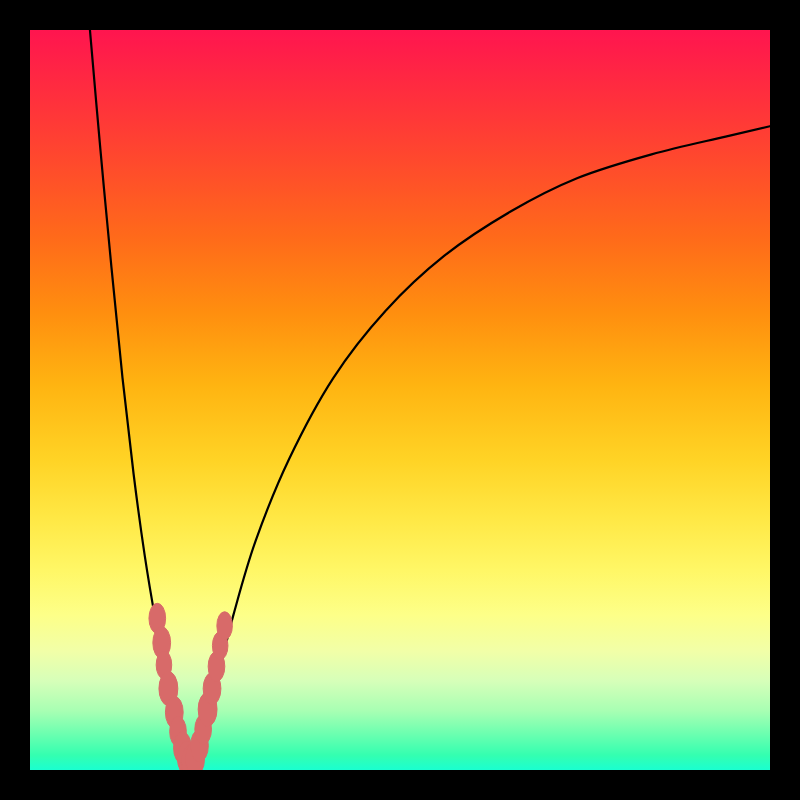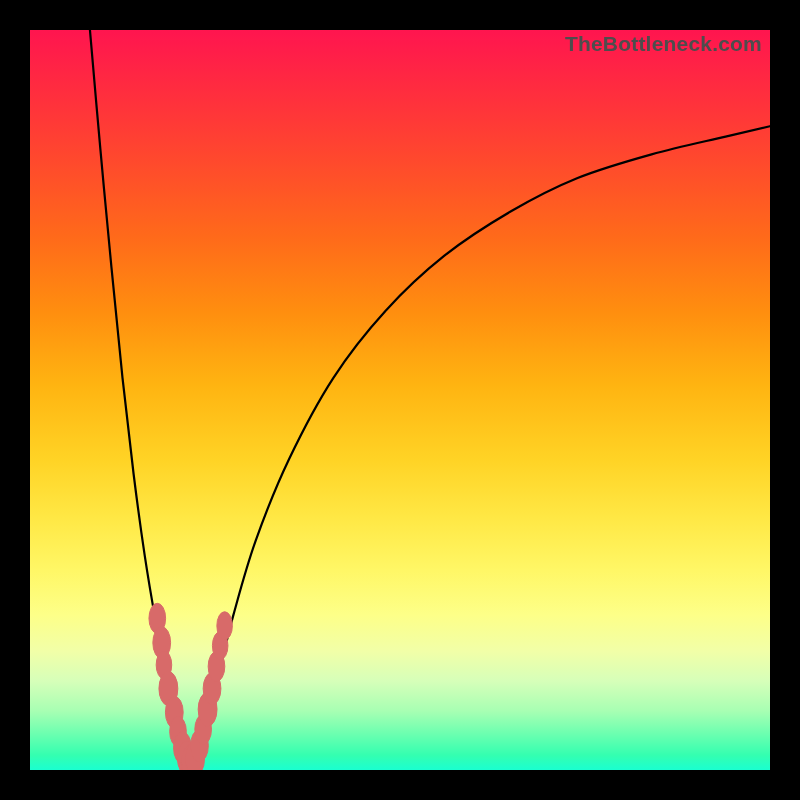--- a/index.html
+++ b/index.html
@@ -68,21 +68,20 @@
     fill: #d86a69;
     stroke: #d86a69;
   }
 </style>
 </head>
 <body>
 
 <div class="frame">
   <div class="plot">
 
-    <div class="watermark">TheBottleneck.com</div>
 
     <svg class="curves" viewBox="0 0 740 740" preserveAspectRatio="none">
       <path id="left-curve" class="curve" d="M 59.94 0.00 C 61.67 19.73, 66.72 78.93, 70.30 118.40 C 73.88 157.87, 77.70 198.57, 81.40 236.80 C 85.10 275.03, 88.80 313.27, 92.50 347.80 C 96.20 382.33, 99.90 414.40, 103.60 444.00 C 107.30 473.60, 111.00 500.73, 114.70 525.40 C 118.40 550.07, 122.72 574.73, 125.80 592.00 C 128.88 609.27, 130.98 617.90, 133.20 629.00 C 135.42 640.10, 137.15 649.97, 139.12 658.60 C 141.09 667.23, 143.31 674.02, 145.04 680.80 C 146.77 687.58, 148.12 693.75, 149.48 699.30 C 150.84 704.85, 152.07 709.78, 153.18 714.10 C 154.29 718.42, 155.15 722.36, 156.14 725.20 C 157.13 728.04, 158.61 730.13, 159.10 731.12"></path>
       <path id="right-curve" class="curve" d="M 162.06 732.60 C 162.68 731.12, 164.16 728.04, 165.76 723.72 C 167.36 719.40, 169.46 713.85, 171.68 706.70 C 173.90 699.55, 176.24 691.28, 179.08 680.80 C 181.92 670.32, 184.63 659.83, 188.70 643.80 C 192.77 627.77, 197.33 606.80, 203.50 584.60 C 209.67 562.40, 216.45 536.50, 225.70 510.60 C 234.95 484.70, 246.05 456.33, 259.00 429.20 C 271.95 402.07, 287.37 372.47, 303.40 347.80 C 319.43 323.13, 336.70 301.55, 355.20 281.20 C 373.70 260.85, 393.43 242.35, 414.40 225.70 C 435.37 209.05, 458.80 194.25, 481.00 181.30 C 503.20 168.35, 524.17 157.50, 547.60 148.00 C 571.03 138.50, 596.93 131.23, 621.60 124.32 C 646.27 117.41, 675.87 111.25, 695.60 106.56 C 715.33 101.87, 732.60 97.93, 740.00 96.20"></path>
       <g id="blobs">
           <ellipse class="blob" cx="127.28" cy="588.30" rx="8.32" ry="14.99"></ellipse>
           <ellipse class="blob" cx="131.72" cy="612.72" rx="8.88" ry="15.98"></ellipse>
           <ellipse class="blob" cx="133.94" cy="634.92" rx="7.77" ry="13.99"></ellipse>
           <ellipse class="blob" cx="138.38" cy="658.60" rx="9.44" ry="16.98"></ellipse>
           <ellipse class="blob" cx="144.30" cy="682.28" rx="8.88" ry="15.98"></ellipse>

